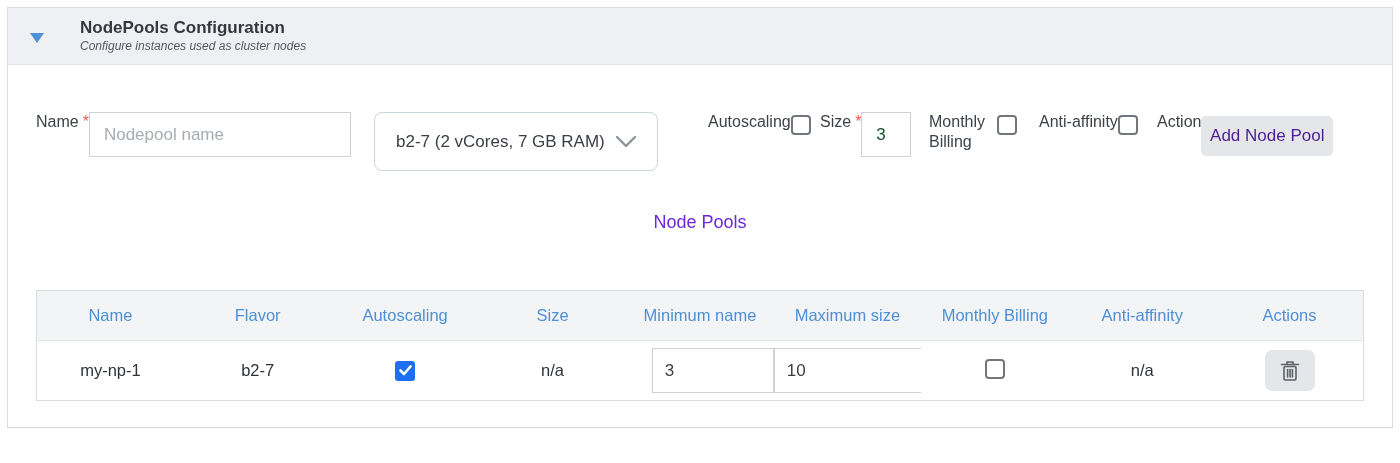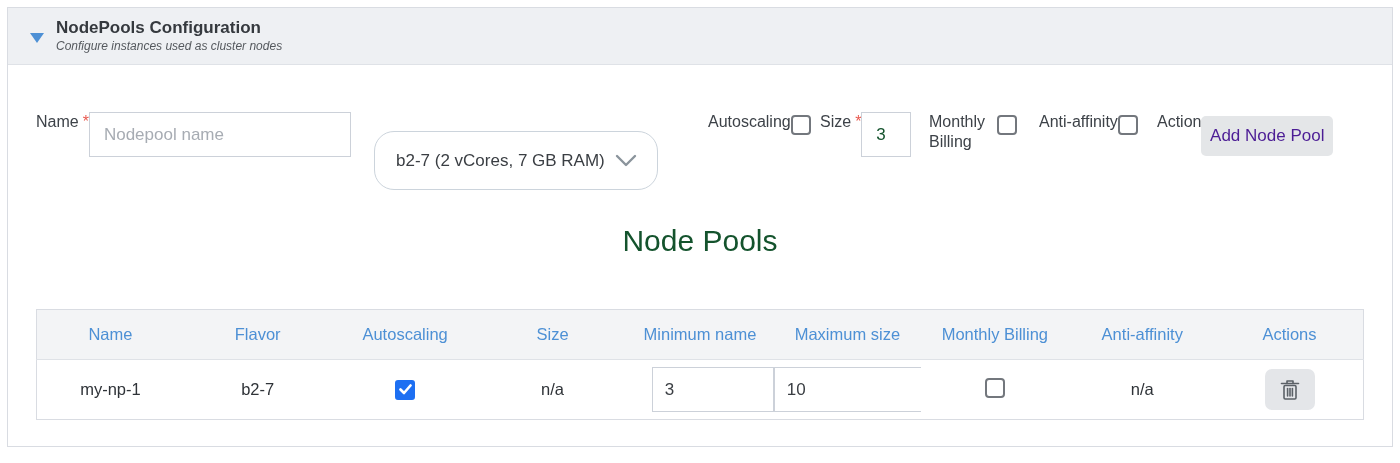--- a/index.html
+++ b/index.html
@@ -14,20 +14,21 @@
   }
 
   
   .panel-header {
     background: #eef0f3;
     border-bottom: 1px solid #dfe2e7;
     height: 57px;
     display: flex;
     align-items: center;
     padding-left: 20px;
+    gap: 24px;
   }
   .caret-down {
     width: 0; height: 0;
     border-left: 7px solid transparent;
     border-right: 7px solid transparent;
     border-top: 10px solid #4d90d5;
     margin: 4px 12px 0 2px;
     flex: 0 0 auto;
     cursor: pointer;
   }
@@ -59,30 +60,29 @@
     color: #14532d;
     padding: 0 14px;
     width: 100%;
     outline: none;
   }
   .text-input::placeholder { color: #a7acb3; }
 
   .select-box {
     height: 59px;
     border: 1px solid #ccd4dc;
-    border-radius: 20px;
+    border-radius: 8px;
     background: #fff;
     display: flex;
     align-items: center;
     justify-content: space-between;
     padding: 0 20px 0 21px;
     font-size: 17px;
     color: #3a3e43;
     cursor: pointer;
-    margin-top: 19px;
   }
   .chevron { flex: 0 0 auto; margin-left: 10px; }
 
   .checkbox {
     width: 20px; height: 20px;
     border: 2px solid #73777d;
     border-radius: 4px;
     background: #fff;
     display: inline-flex;
     align-items: center;
@@ -105,23 +105,23 @@
     background: #e4e6e8;
     color: #4c1d95;
     font-family: inherit;
     font-size: 17px;
     width: 100%;
     cursor: default;
   }
 
   .section-title {
     text-align: center;
-    font-size: 30px;
+    font-size: 18px;
     font-weight: normal;
-    color: #14532d;
+    color: #6d28d9;
     margin-top: 36px;
     line-height: 30px;
   }
 
   
   .np-table {
     margin-top: 53px;
     width: 100%;
     border-collapse: collapse;
     table-layout: fixed;

